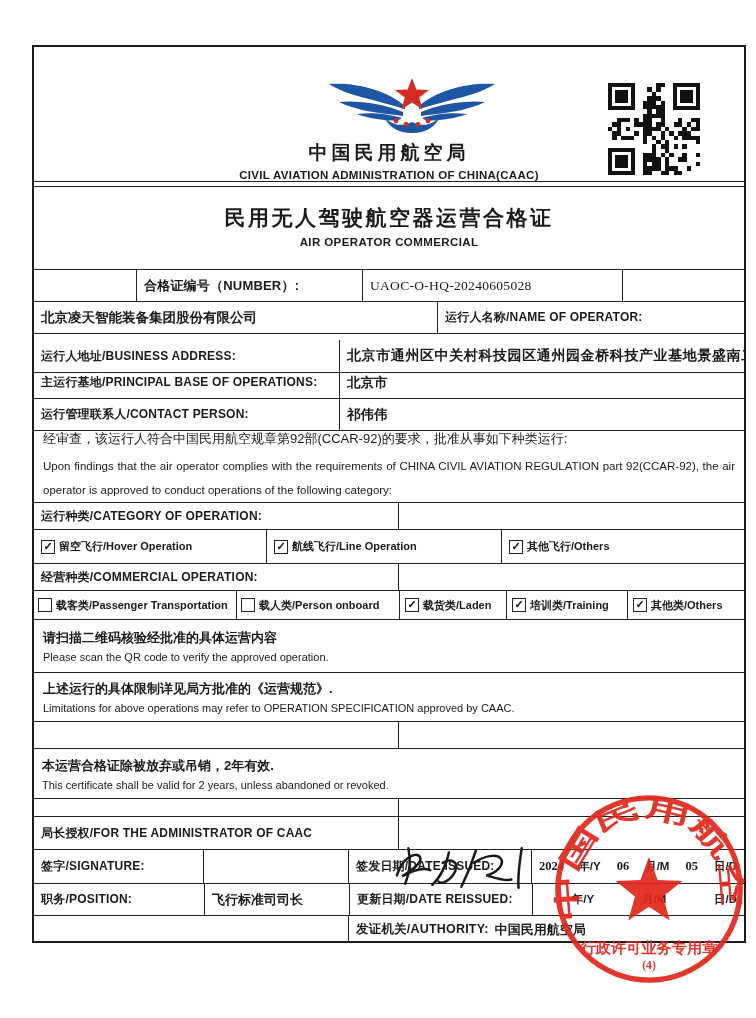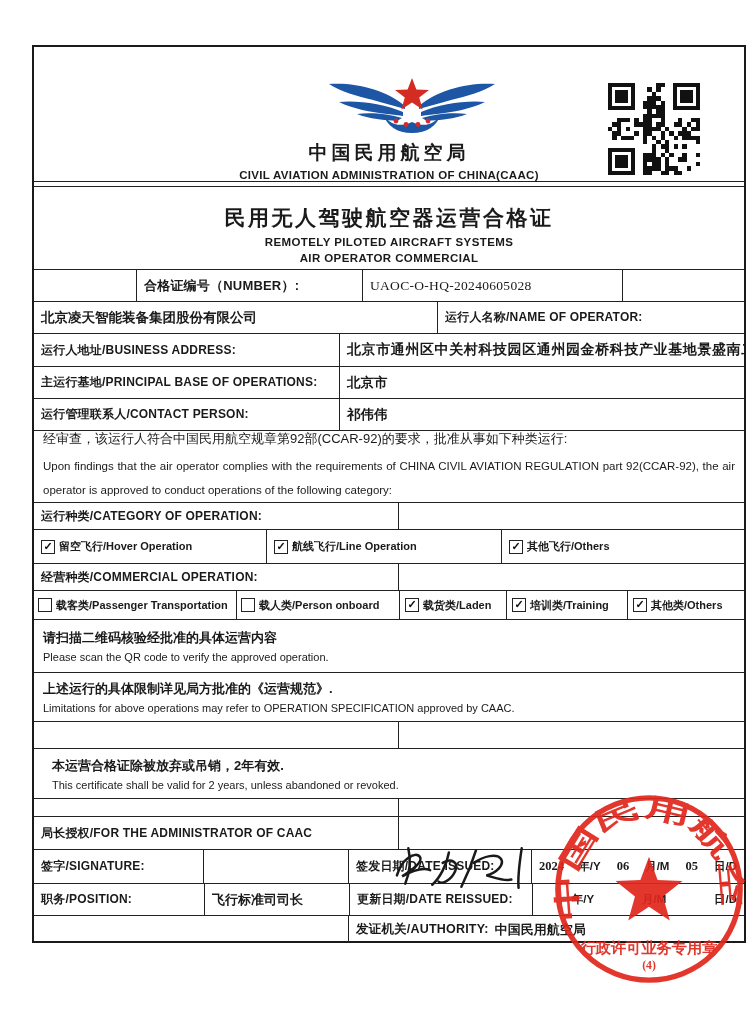--- a/index.html
+++ b/index.html
@@ -210,21 +210,20 @@
           </div>
         <div class="qrf tl"></div>
         <div class="qrf tr"></div>
         <div class="qrf bl"></div>
       </div>
     </div>
     <div class="hairline" style="top:139px;"></div>
 
     <div class="row" style="top:140.5px;height:82.5px;flex-direction:column;">
       <div class="title-cn">民用无人驾驶航空器运营合格证</div>
-      <div class="title-en">REMOTELY PILOTED AIRCRAFT SYSTEMS</div>
       <div class="title-en">AIR OPERATOR COMMERCIAL</div>
     </div>
 
     <div class="row" style="top:223px;height:32px;">
       <div class="cell" style="width:103px;"></div>
       <div class="cell" style="width:226px;">
         <span class="lab" style="font-size:13px;">合格证编号（NUMBER）:</span>
       </div>
       <div class="cell" style="width:260px;">
         <span class="val" style="font-weight:normal;font-size:13.5px;letter-spacing:.3px;">UAOC-O-HQ-20240605028</span>
@@ -233,21 +232,21 @@
     </div>
 
     <div class="row" style="top:255px;height:32px;">
       <div class="cell" style="flex:1;">
           <span class="val">北京凌天智能装备集团股份有限公司</span>
         </div>
       <div class="cell" style="width:306px;">
           <span class="lab">运行人名称/NAME OF OPERATOR:</span>
         </div>
     </div>
-    <div class="row" style="top:287px;height:33px;">
+    <div class="row" style="top:293px;height:33px;">
       <div class="cell" style="width:306px;">
           <span class="lab">运行人地址/BUSINESS ADDRESS:</span>
         </div>
       <div class="cell" style="flex:1;padding-right:0;">
           <span class="val" style="font-size:14px;letter-spacing:.6px;">北京市通州区中关村科技园区通州园金桥科技产业基地景盛南二街</span>
         </div>
     </div>
     <div class="row" style="top:320px;height:32px;">
       <div class="cell" style="width:306px;">
           <span class="lab">主运行基地/PRINCIPAL BASE OF OPERATIONS:</span>
@@ -344,21 +343,21 @@
     <div class="row colstack" style="top:626px;height:49px;padding:0 9px;">
       <div class="note-cn">上述运行的具体限制详见局方批准的《运营规范》.</div>
       <div class="note-en">Limitations for above operations may refer to OPERATION SPECIFICATION approved by CAAC.</div>
     </div>
 
     <div class="row" style="top:675px;height:27px;">
       <div class="cell" style="width:365px;"></div>
         <div class="cell" style="flex:1;"></div>
     </div>
 
-    <div class="row colstack" style="top:702px;height:50px;padding:0 18px;">
+    <div class="row colstack" style="top:702px;height:50px;padding:0 8px;">
       <div class="note-cn">本运营合格证除被放弃或吊销，2年有效.</div>
       <div class="note-en">This certificate shall be valid for 2 years, unless abandoned or revoked.</div>
     </div>
 
     <div class="row" style="top:752px;height:18px;">
       <div class="cell" style="width:365px;"></div>
         <div class="cell" style="flex:1;"></div>
     </div>
 
     <div class="row" style="top:770px;height:33px;">

